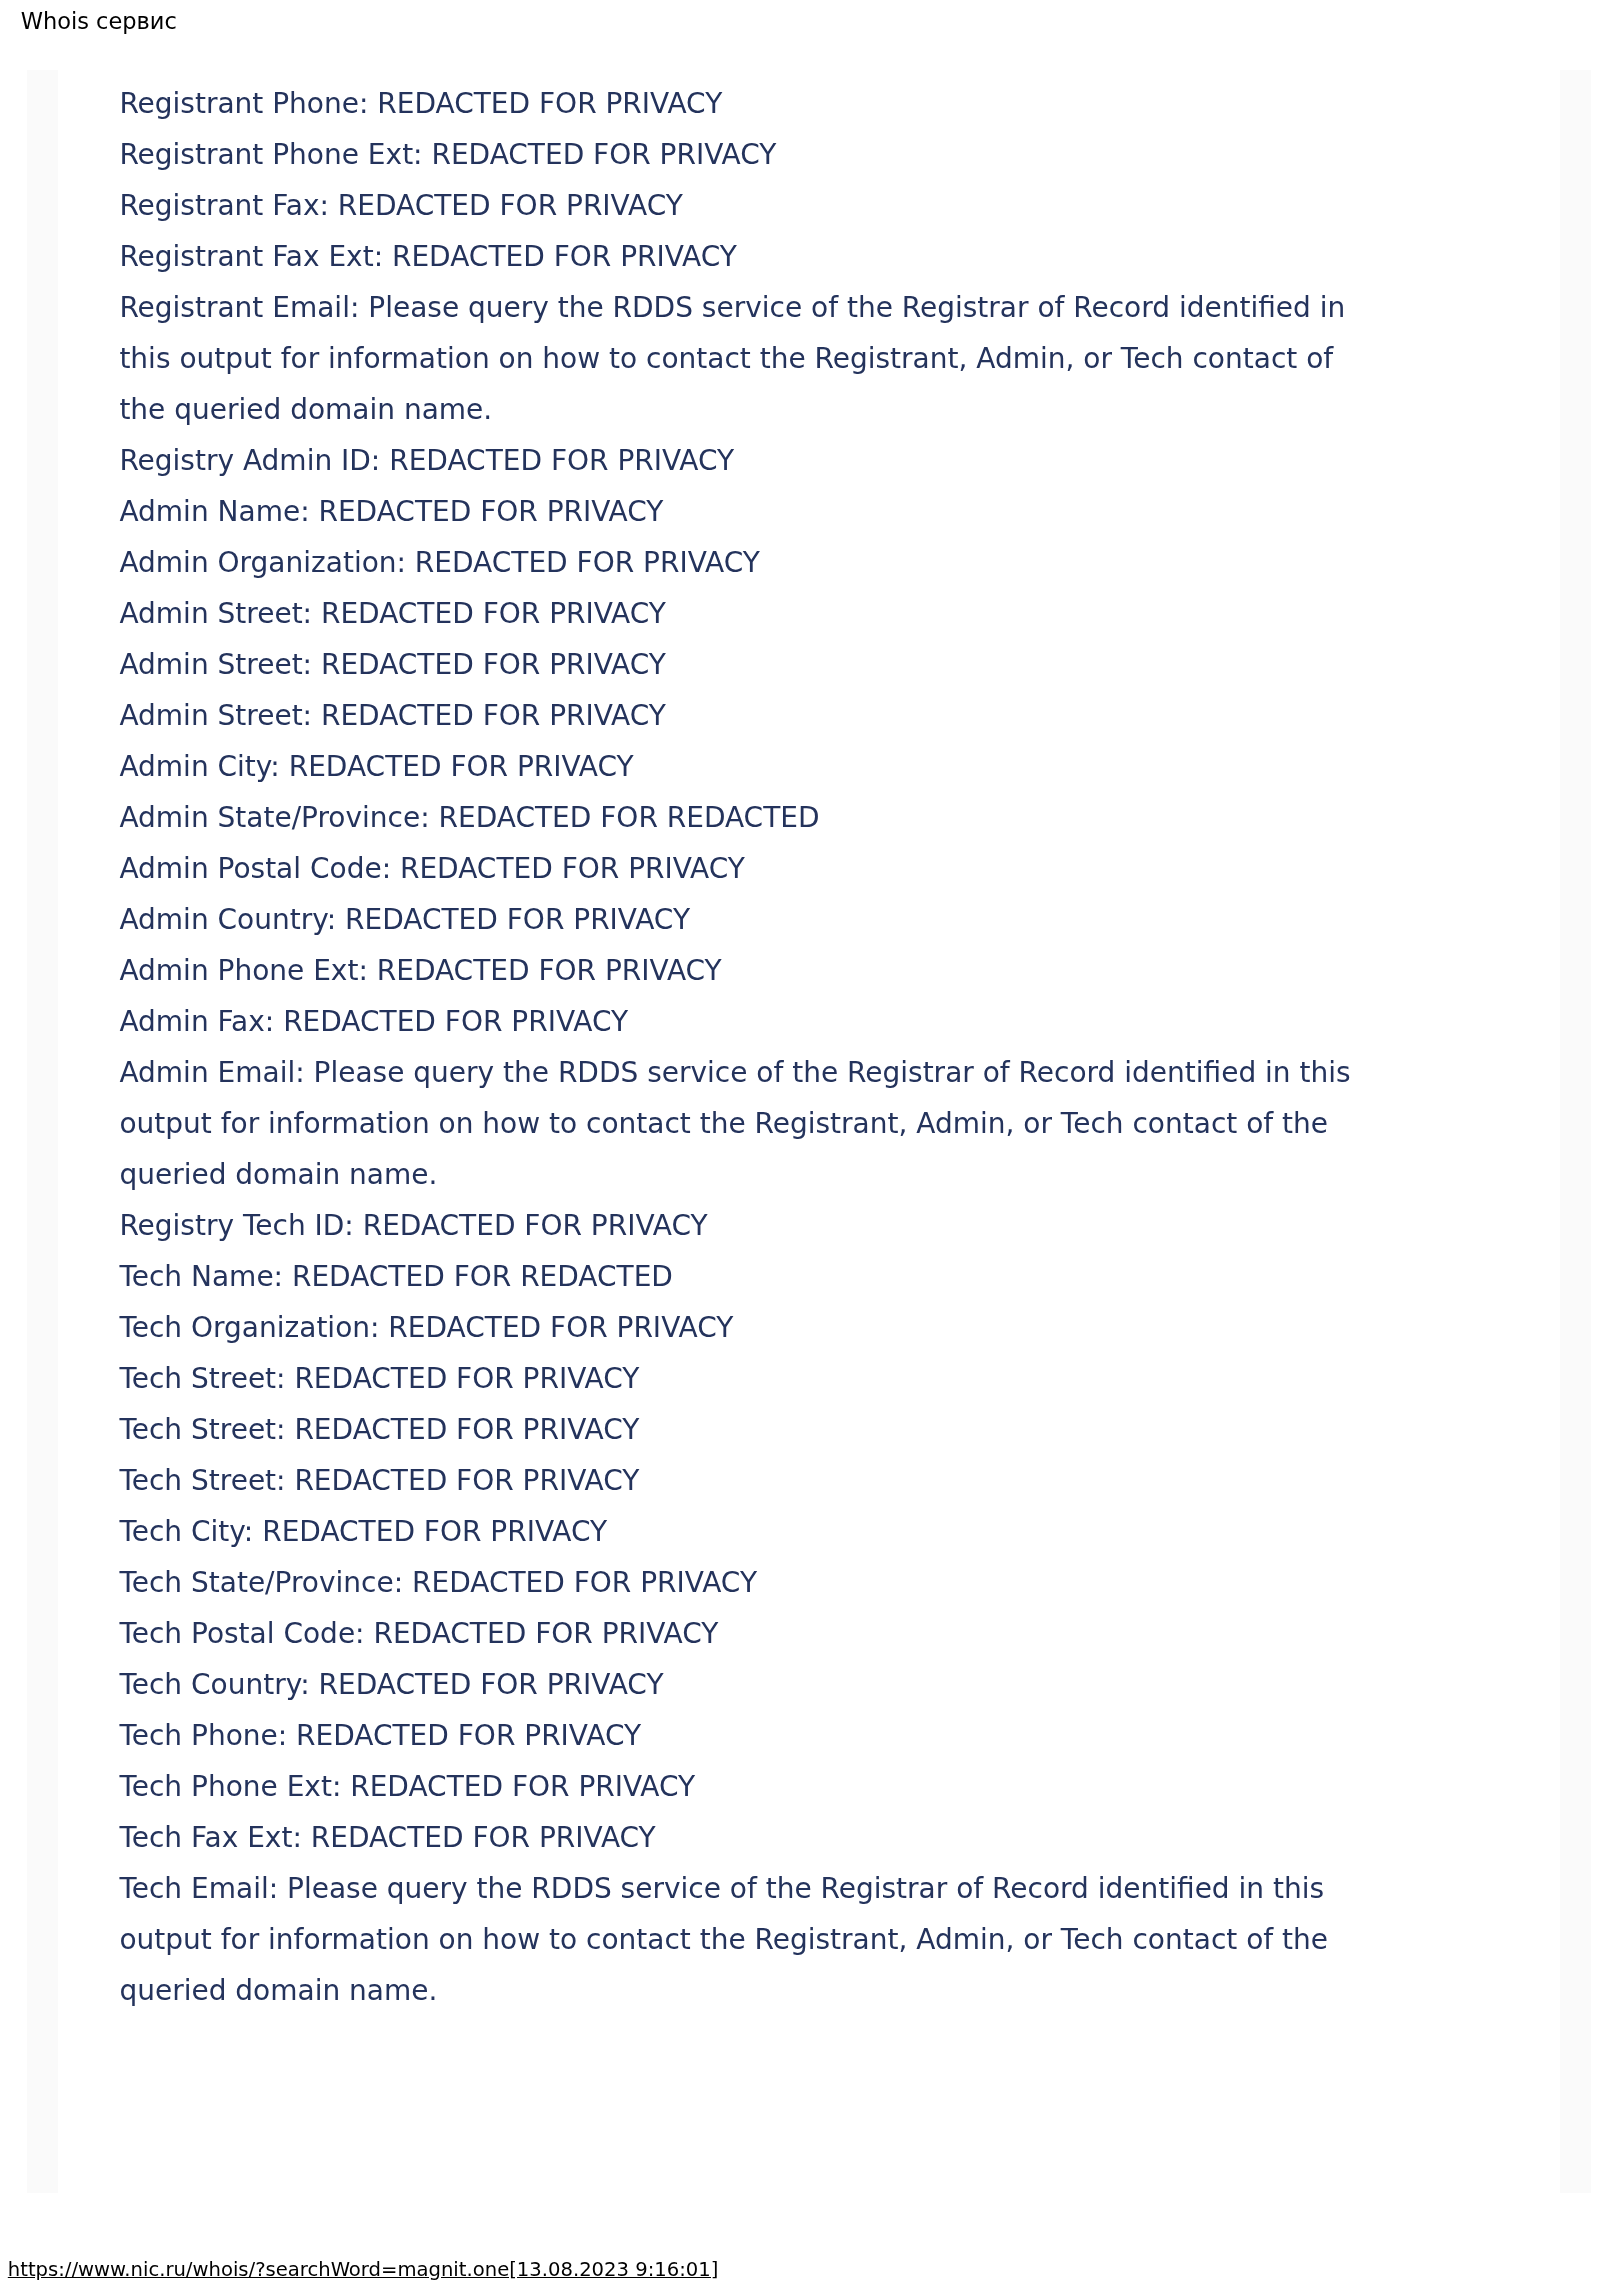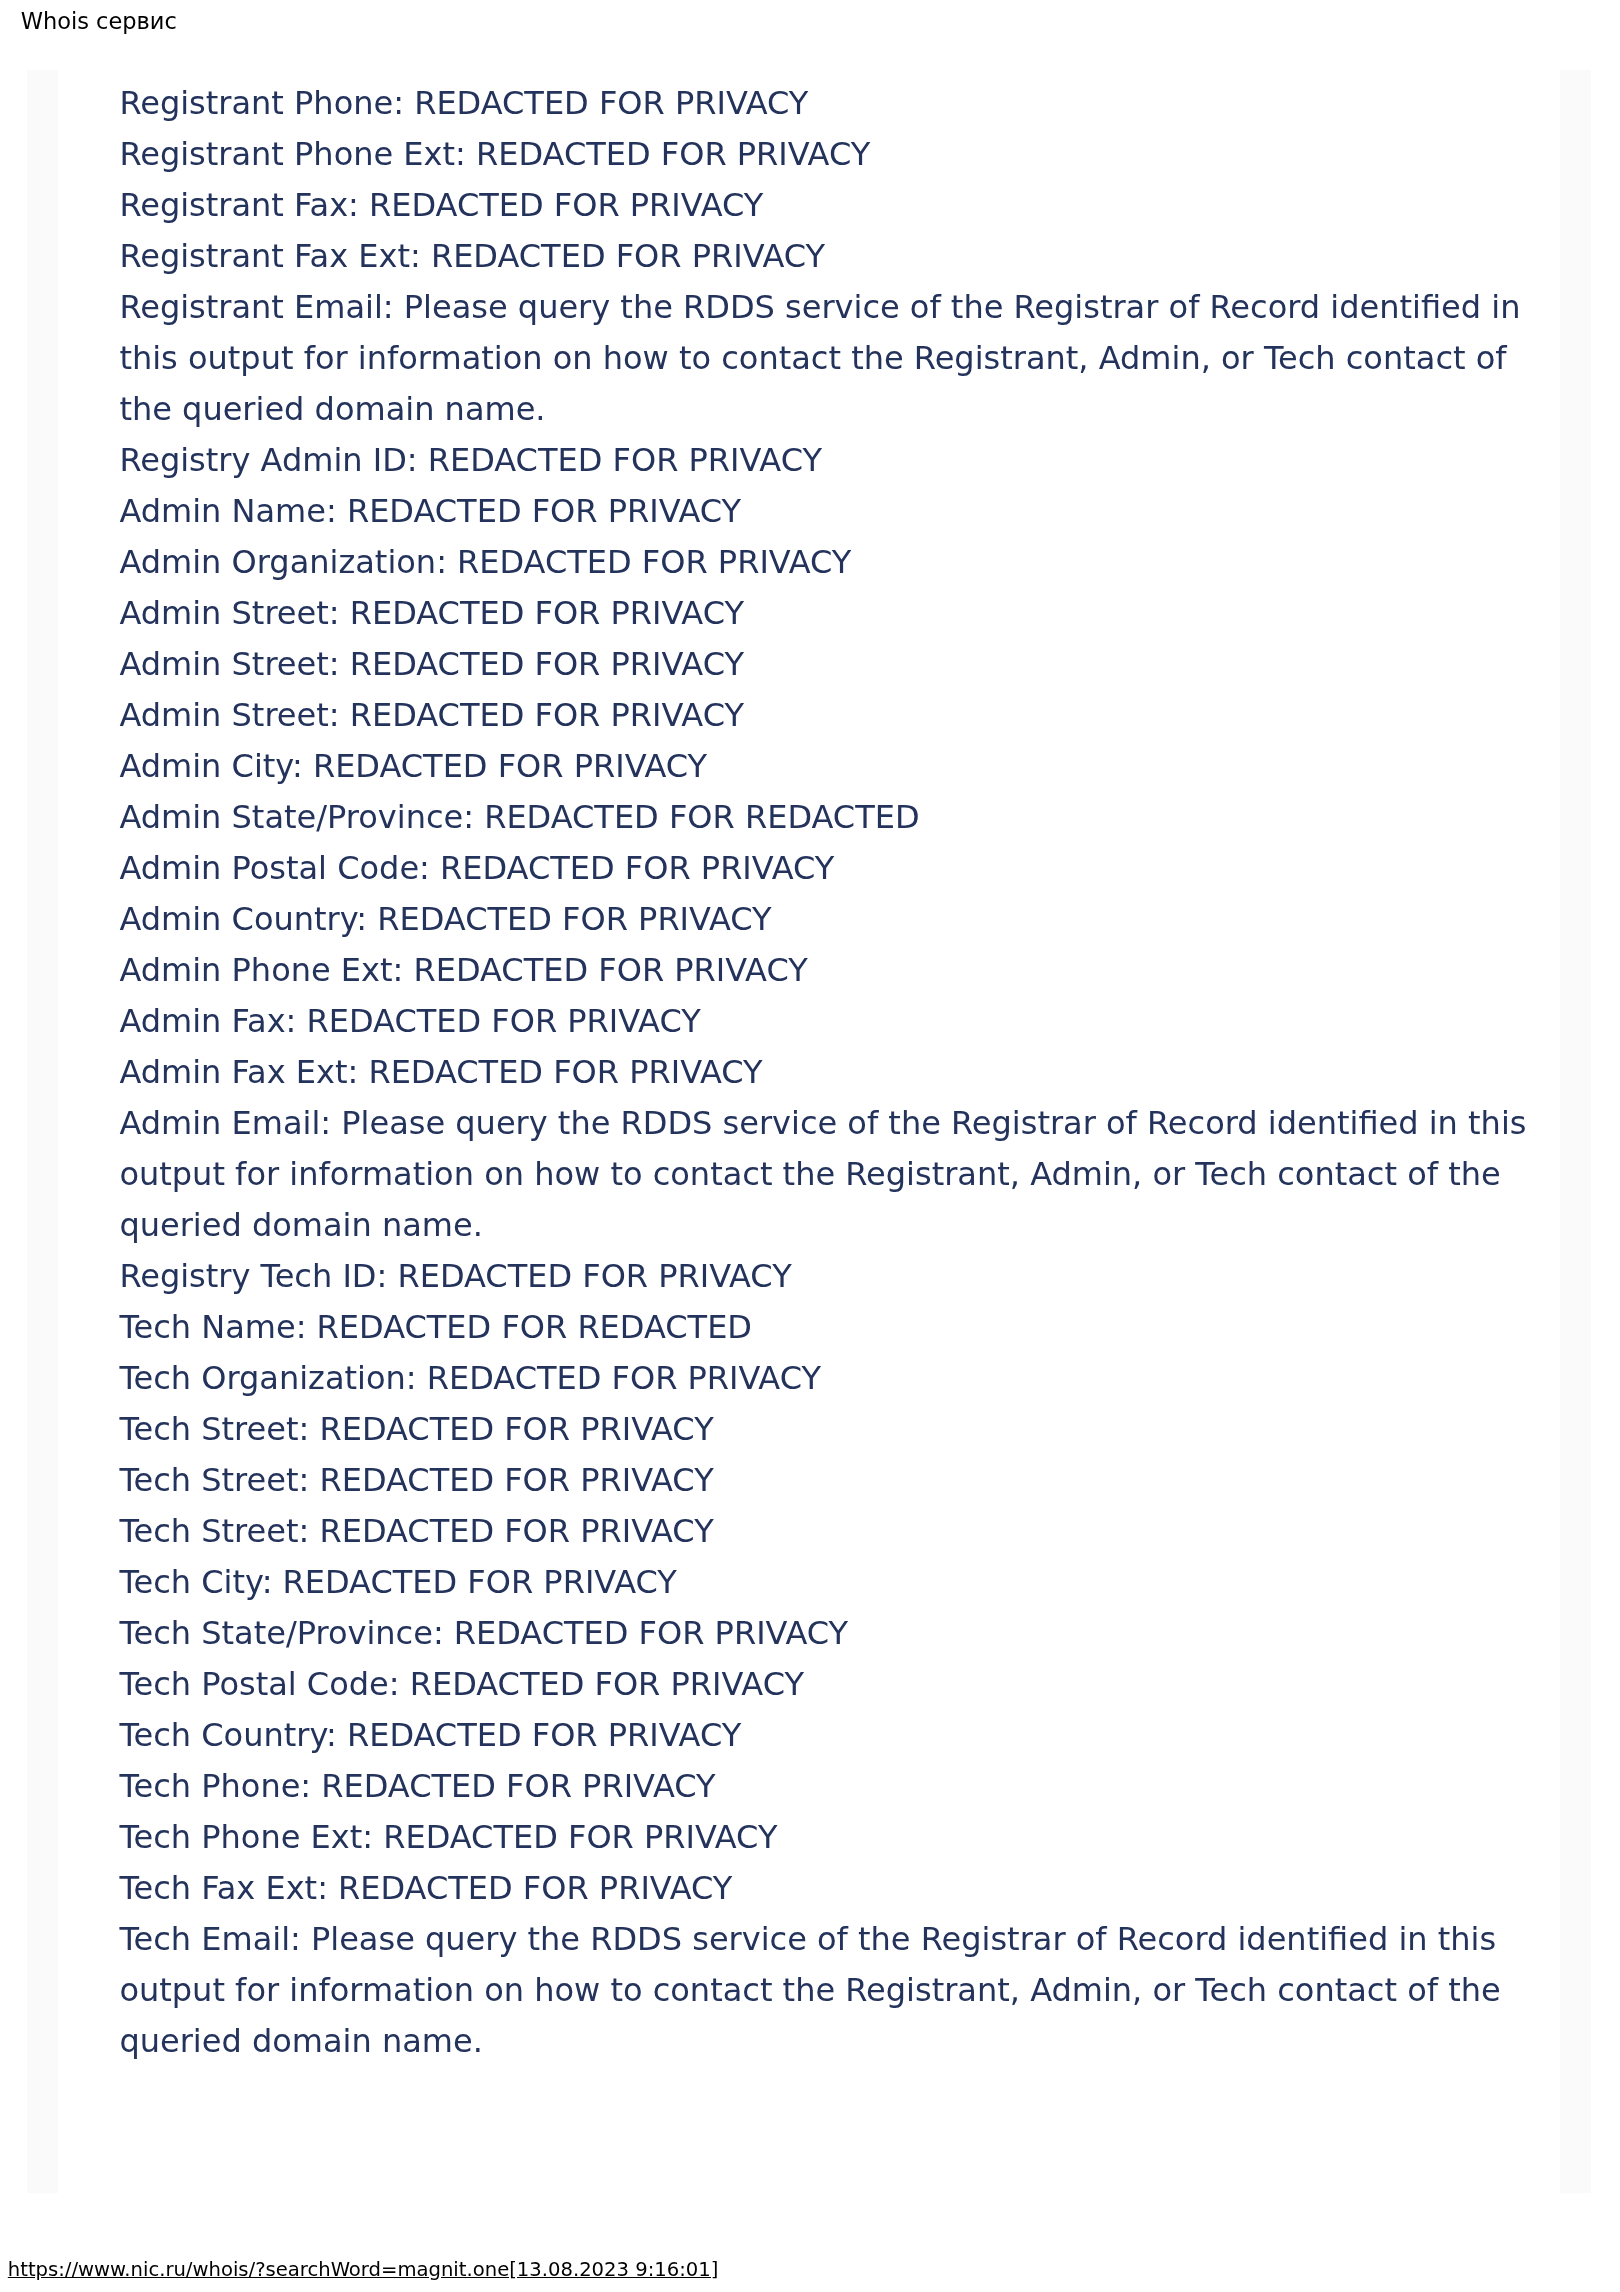--- a/index.html
+++ b/index.html
@@ -34,21 +34,21 @@
     height:2123px;
     background:#ffffff;
     border-left:31px solid var(--panel-bar);
     border-right:31px solid var(--panel-bar);
     box-sizing:content-box;
   }
   .whois-text{
     padding:7.8px 0 0 61px;
   }
   .whois-line{
-    font-size:32px;
+    font-size:28px;
     line-height:51px;
     color:var(--whois-text);
     white-space:pre;
   }
   .print-footer{
     position:absolute;
     left:7.8px;
     top:2257px;
     font-size:19.6px;
     line-height:25.5px;
@@ -76,21 +76,20 @@
       <div class="whois-line">Admin Organization: REDACTED FOR PRIVACY</div>
       <div class="whois-line">Admin Street: REDACTED FOR PRIVACY</div>
       <div class="whois-line">Admin Street: REDACTED FOR PRIVACY</div>
       <div class="whois-line">Admin Street: REDACTED FOR PRIVACY</div>
       <div class="whois-line">Admin City: REDACTED FOR PRIVACY</div>
       <div class="whois-line">Admin State/Province: REDACTED FOR REDACTED</div>
       <div class="whois-line">Admin Postal Code: REDACTED FOR PRIVACY</div>
       <div class="whois-line">Admin Country: REDACTED FOR PRIVACY</div>
       <div class="whois-line">Admin Phone Ext: REDACTED FOR PRIVACY</div>
       <div class="whois-line">Admin Fax: REDACTED FOR PRIVACY</div>
-      <div class="whois-line">Admin Fax Ext: REDACTED FOR PRIVACY</div>
       <div class="whois-line">Admin Email: Please query the RDDS service of the Registrar of Record identified in this</div>
       <div class="whois-line">output for information on how to contact the Registrant, Admin, or Tech contact of the</div>
       <div class="whois-line">queried domain name.</div>
       <div class="whois-line">Registry Tech ID: REDACTED FOR PRIVACY</div>
       <div class="whois-line">Tech Name: REDACTED FOR REDACTED</div>
       <div class="whois-line">Tech Organization: REDACTED FOR PRIVACY</div>
       <div class="whois-line">Tech Street: REDACTED FOR PRIVACY</div>
       <div class="whois-line">Tech Street: REDACTED FOR PRIVACY</div>
       <div class="whois-line">Tech Street: REDACTED FOR PRIVACY</div>
       <div class="whois-line">Tech City: REDACTED FOR PRIVACY</div>

